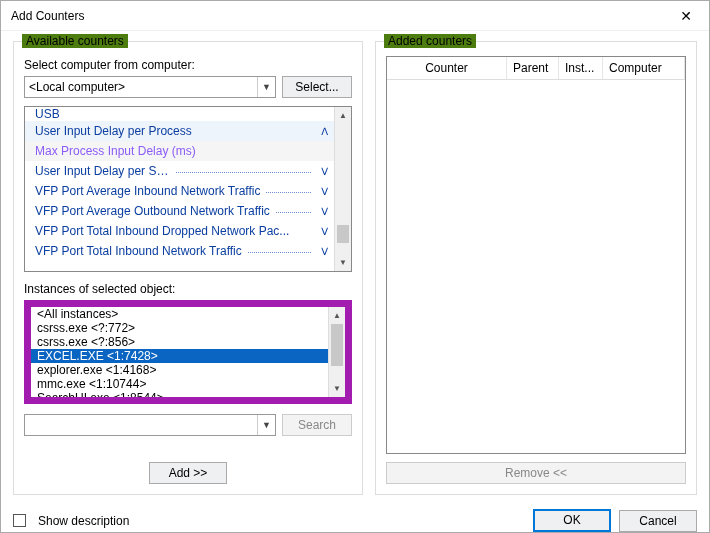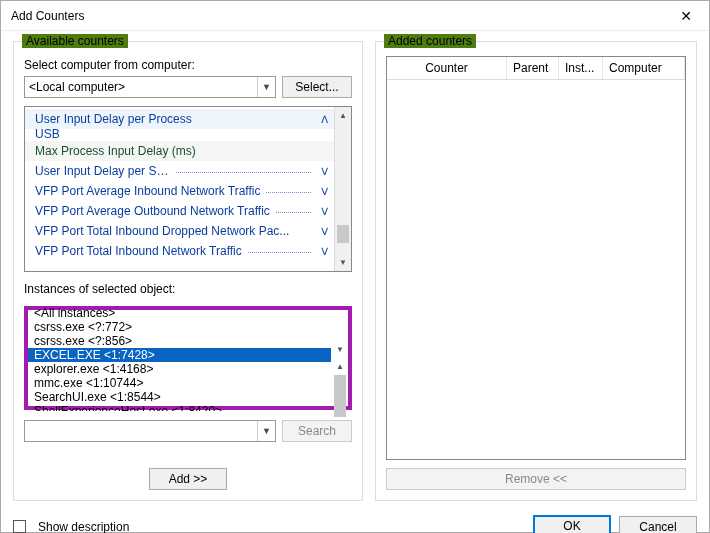--- a/index.html
+++ b/index.html
@@ -118,21 +118,21 @@
     flex:1;
     border-bottom: 1px dotted #6a8ecf;
     margin: 0 6px 4px 6px;
     height: 8px;
   }
   .counter-row .chev-small {
     font-size: 10px; color:#0a3ea0; margin-left:4px;
   }
   .counter-sub {
     padding: 3px 6px 3px 10px;
-    color: #14532d;
+    color: #8b5cf6;
     background: #f5f5f5;
     height: 20px;
     display:flex; align-items:center;
   }
 
   .scrollbar-v {
     width: 17px;
     background: #f0f0f0;
     border-left: 1px solid #ddd;
     position: relative;
@@ -142,25 +142,23 @@
     left: 2px; right: 2px;
     background: #c8c8c8;
   }
   .scroll-arrow {
     position: absolute; left:0; right:0; height:17px;
     display:flex; align-items:center; justify-content:center;
     font-size: 8px; color:#555;
   }
 
   .instances-box {
-    margin-top: 6px;
-    border: 4px solid #a21caf;
+    border: 7px solid #a21caf;
     height: 104px;
     display: flex;
-    align-items: center;
   }
   .instances-list {
     flex: 1; overflow: hidden;
     font-size: 12px;
   }
   .instance-row {
     padding: 0px 6px;
     height: 14px;
     line-height: 14px;
     white-space: nowrap;
@@ -231,26 +229,26 @@
         <div class="row">
           <div class="combo">
             <span>&lt;Local computer&gt;</span>
             <span class="chev">▼</span>
           </div>
           <div class="btn small">Select...</div>
         </div>
 
         <div class="counters-box">
           <div class="counters-list">
+            <div class="counter-row partial">
+              <span class="txt">USB</span>
+            </div>
             <div class="counter-row selected">
               <span class="txt">User Input Delay per Process</span>
               <span class="chev-small">ᐱ</span>
-            </div>
-            <div class="counter-row partial">
-              <span class="txt">USB</span>
             </div>
             <div class="counter-sub">
               <span>Max Process Input Delay (ms)</span>
             </div>
             <div class="counter-row">
               <span class="txt">User Input Delay per Session</span>
               <span class="dots"></span>
               <span class="chev-small">ᐯ</span>
             </div>
             <div class="counter-row">

